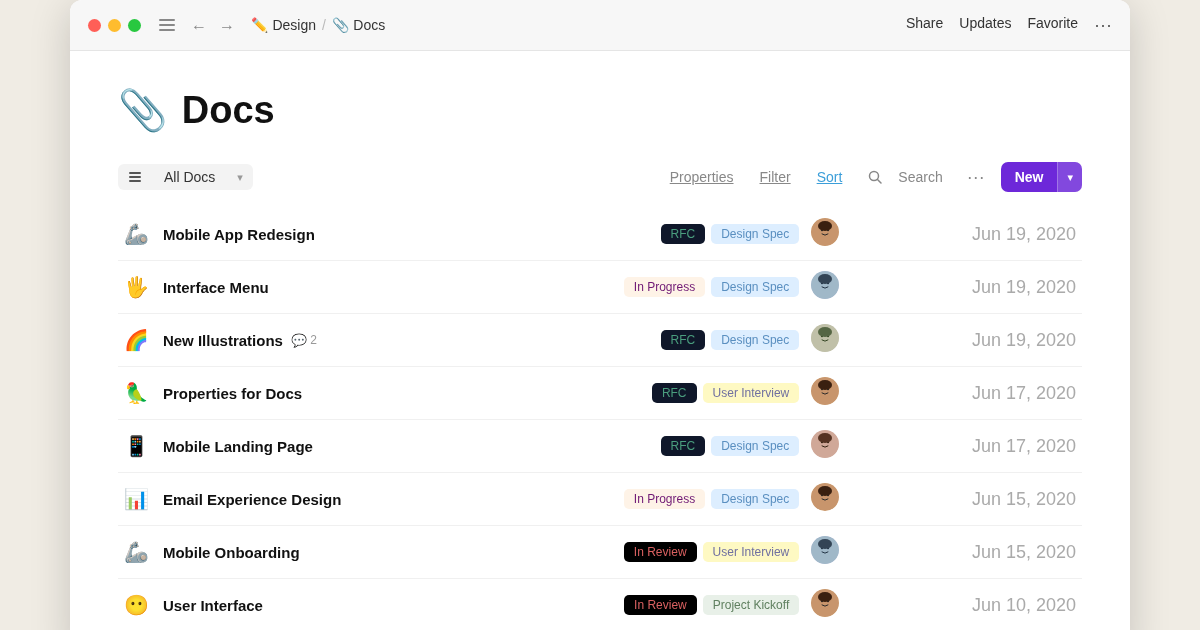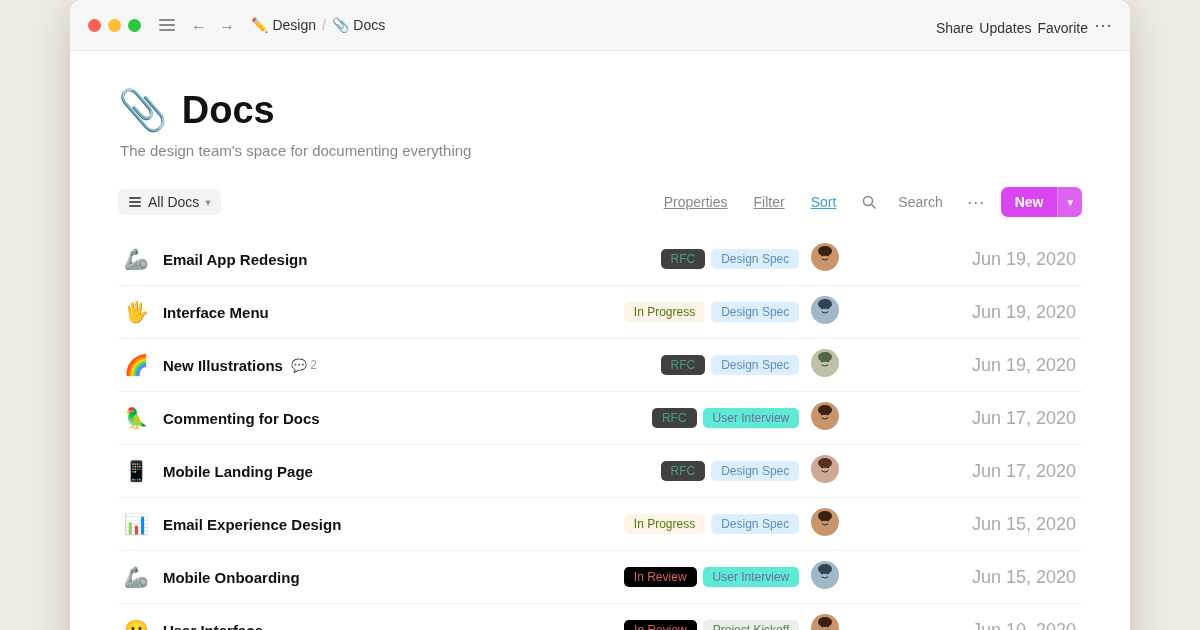--- a/index.html
+++ b/index.html
@@ -50,21 +50,21 @@
       font-size: 16px; color: #888; padding: 2px 4px;
       border-radius: 4px;
     }
     .breadcrumb {
       display: flex; align-items: center; gap: 6px; font-size: 14px; color: #333;
     }
     .breadcrumb-sep { color: #bbb; }
     .breadcrumb-item { display: flex; align-items: center; gap: 4px; }
     .titlebar-actions {
       margin-left: auto;
-      display: flex; align-items: flex-end; gap: 6px;
+      display: flex; align-items: flex-start; gap: 16px;
     }
     .titlebar-action {
       font-size: 14px; color: #333; cursor: pointer; background: none; border: none;
     }
     .more-btn { font-size: 18px; color: #555; cursor: pointer; background: none; border: none; }
     .content {
       padding: 36px 48px 24px;
     }
     .page-header {
       margin-bottom: 28px;
@@ -76,43 +76,43 @@
     .page-title {
       font-size: 38px; font-weight: 700; color: #111;
     }
     .page-subtitle {
       font-size: 15px; color: #888; margin-left: 2px;
     }
     .toolbar {
       display: flex; align-items: center; gap: 10px; margin-bottom: 16px;
     }
     .view-selector {
-      display: flex; align-items: center; gap: 6px;
+      display: flex; align-items: center; gap: 22px;
       background: #f3f3f3; border-radius: 6px;
       padding: 5px 10px; font-size: 14px; color: #333; cursor: pointer;
       border: none;
     }
     .view-selector svg { width: 14px; height: 14px; }
     .toolbar-spacer { flex: 1; }
     .toolbar-btn {
       background: none; border: none; font-size: 14px; color: #888; cursor: pointer; padding: 5px 8px;
       border-radius: 5px;
       text-decoration: underline;
     }
     .toolbar-sort { color: #3b9ed9; font-weight: 500; }
     .search-btn {
-      display: flex; align-items: center; gap: 22px;
+      display: flex; align-items: center; gap: 16px;
       background: none; border: none; font-size: 14px; color: #888; cursor: pointer; padding: 5px 8px;
       border-radius: 5px;
     }
     .more-dots-btn {
       background: none; border: none; font-size: 18px; color: #888; cursor: pointer; padding: 3px 6px; border-radius: 5px;
     }
     .new-btn-group {
-      display: flex; align-items: stretch; background: #d946ef; border-radius: 7px; overflow: hidden;
+      display: flex; align-items: stretch; background: #6d28d9; border-radius: 7px; overflow: hidden;
     }
     .new-btn-main {
       background: none; border: none; color: #fff; font-size: 14px; font-weight: 600;
       padding: 7px 14px; cursor: pointer;
     }
     .new-btn-chevron {
       background: rgba(255,255,255,0.15); border: none; border-left: 1px solid rgba(255,255,255,0.25);
       color: #fff; cursor: pointer; padding: 7px 9px; font-size: 11px;
     }
     .docs-table {
@@ -135,25 +135,25 @@
       display: flex; align-items: center; gap: 3px;
       font-size: 12px; color: #999; font-weight: 400;
     }
     .comment-icon { font-size: 13px; }
     .tags-cell {
       display: flex; align-items: center; gap: 6px; justify-content: flex-end;
     }
     .tag {
       border-radius: 5px; padding: 3px 10px; font-size: 12px; font-weight: 500; white-space: nowrap;
     }
-    .tag-rfc { background: #404040; color: #4a9e7e; }
-    .tag-inprogress { background: #fef3e7; color: #4d7c0f; }
+    .tag-rfc { background: #0f172a; color: #4a9e7e; }
+    .tag-inprogress { background: #fef3e7; color: #701a75; }
     .tag-inreview { background: #000000; color: #d96060; }
     .tag-designspec { background: #ddeeff; color: #5a8fc0; }
-    .tag-userinterview { background: #5eead4; color: #7070a0; }
+    .tag-userinterview { background: #fef9c3; color: #7070a0; }
     .tag-projectkickoff { background: #e8f0e8; color: #608060; }
     .avatar-cell { width: 36px; text-align: center; }
     .avatar {
       width: 28px; height: 28px; border-radius: 50%; background: #ccc;
       display: inline-flex; align-items: center; justify-content: center;
       font-size: 14px; overflow: hidden;
     }
     .date-cell {
       font-size: 18px; color: #aaa; white-space: nowrap; text-align: right; padding-right: 4px; min-width: 90px;
     }
@@ -202,21 +202,20 @@
     </div>
   </div>
 
   <div class="content">
 
     <div class="page-header">
       <div class="page-title-row">
         <span class="page-emoji">📎</span>
         <h1 class="page-title">Docs</h1>
       </div>
-      <p class="page-subtitle">The design team's space for documenting everything</p>
     </div>
 
     <div class="toolbar">
       <button class="view-selector">
         <svg viewBox="0 0 14 14" fill="none">
           <rect x="1" y="2" width="12" height="2" rx="1" fill="#555"></rect>
           <rect x="1" y="6" width="12" height="2" rx="1" fill="#555"></rect>
           <rect x="1" y="10" width="12" height="2" rx="1" fill="#555"></rect>
         </svg>
         <span>All Docs</span>
@@ -241,21 +240,21 @@
     </div>
 
     <table class="docs-table">
       <tbody id="docs-tbody">
       <tr>
     <td style="width:36px;">
       <span class="doc-icon">🦾</span>
     </td>
     <td>
       <span class="doc-name">
-        Email App Redesign
+        Mobile App Redesign
         
       </span>
     </td>
     <td style="width:260px;">
       <div class="tags-cell">
         <span class="tag tag-rfc">RFC</span>
         <span class="tag tag-designspec">Design Spec</span>
       </div>
     </td>
     <td class="avatar-cell">
@@ -340,21 +339,21 @@
     <td class="date-cell">
       <span>Jun 19, 2020</span>
     </td>
   </tr>
           <tr>
     <td style="width:36px;">
       <span class="doc-icon">🦜</span>
     </td>
     <td>
       <span class="doc-name">
-        Commenting for Docs
+        Properties for Docs
         
       </span>
     </td>
     <td style="width:260px;">
       <div class="tags-cell">
         <span class="tag tag-rfc">RFC</span>
         <span class="tag tag-userinterview">User Interview</span>
       </div>
     </td>
     <td class="avatar-cell">

